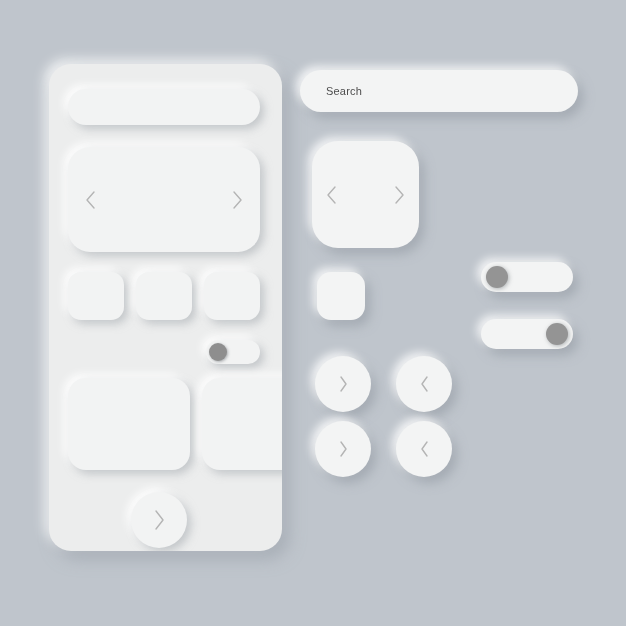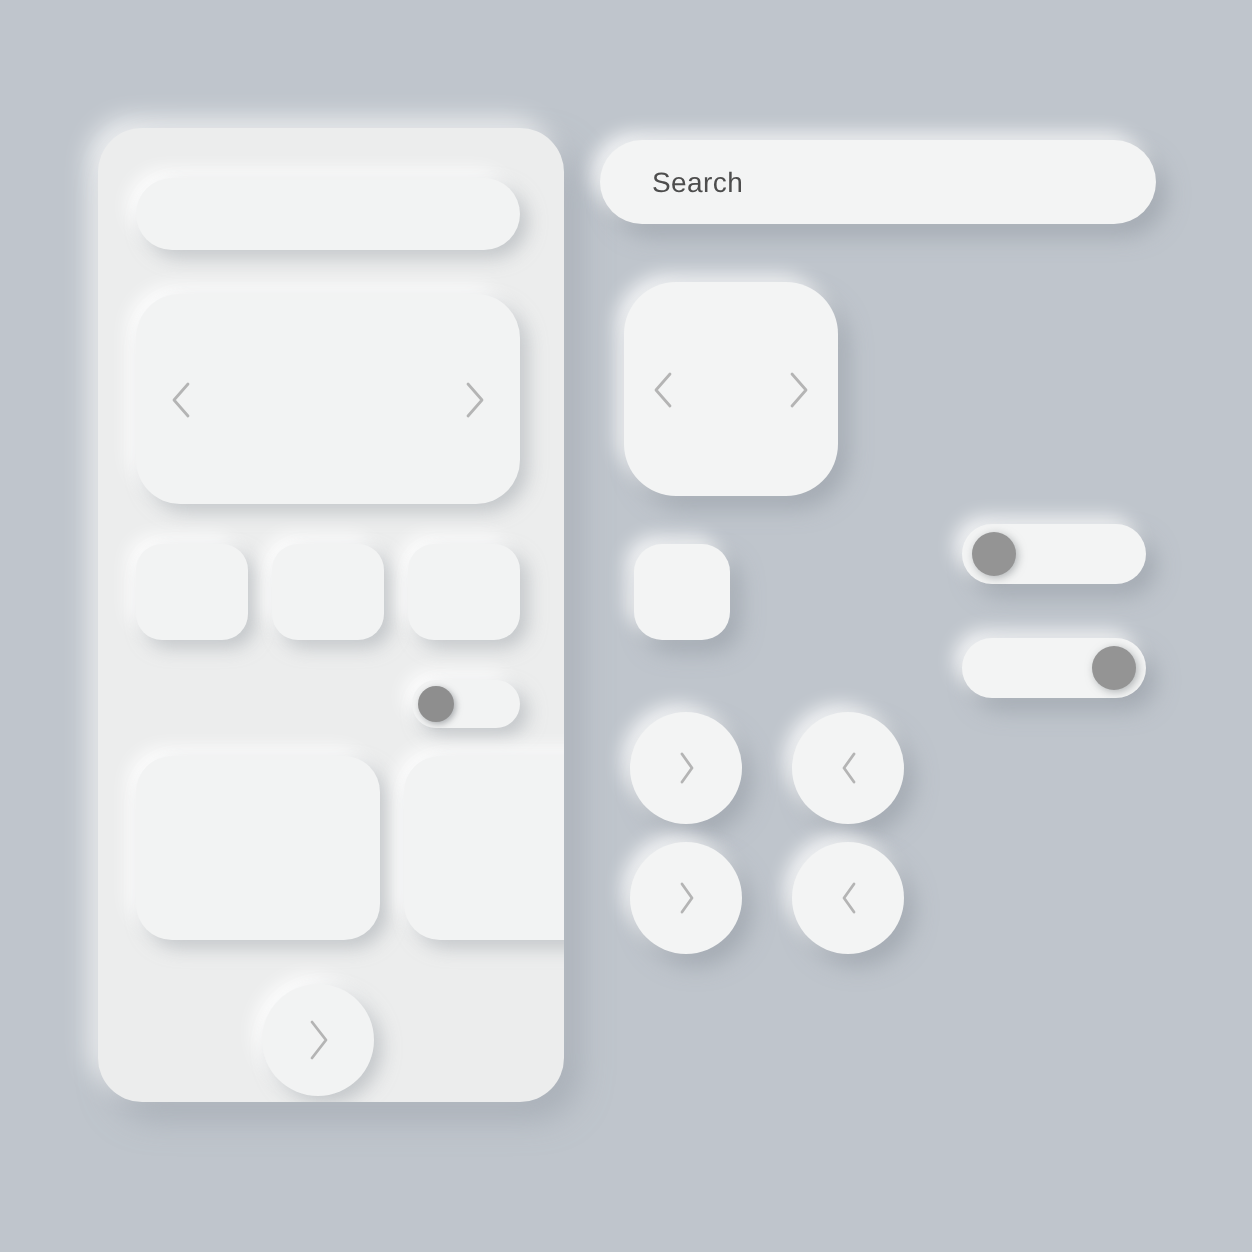--- a/index.html
+++ b/index.html
@@ -147,21 +147,21 @@
     width: 278px;
     height: 42px;
     border-radius: 21px;
     display: flex;
     align-items: center;
     padding-left: 26px;
     box-sizing: border-box;
   }
   .search-label {
     color: #4d4d4d;
-    font-size: 14px;
+    font-size: 11px;
     letter-spacing: 0.2px;
   }
 
   .square-card {
     position: absolute;
     left: 312px;
     top: 141px;
     width: 107px;
     height: 107px;
     border-radius: 26px;

